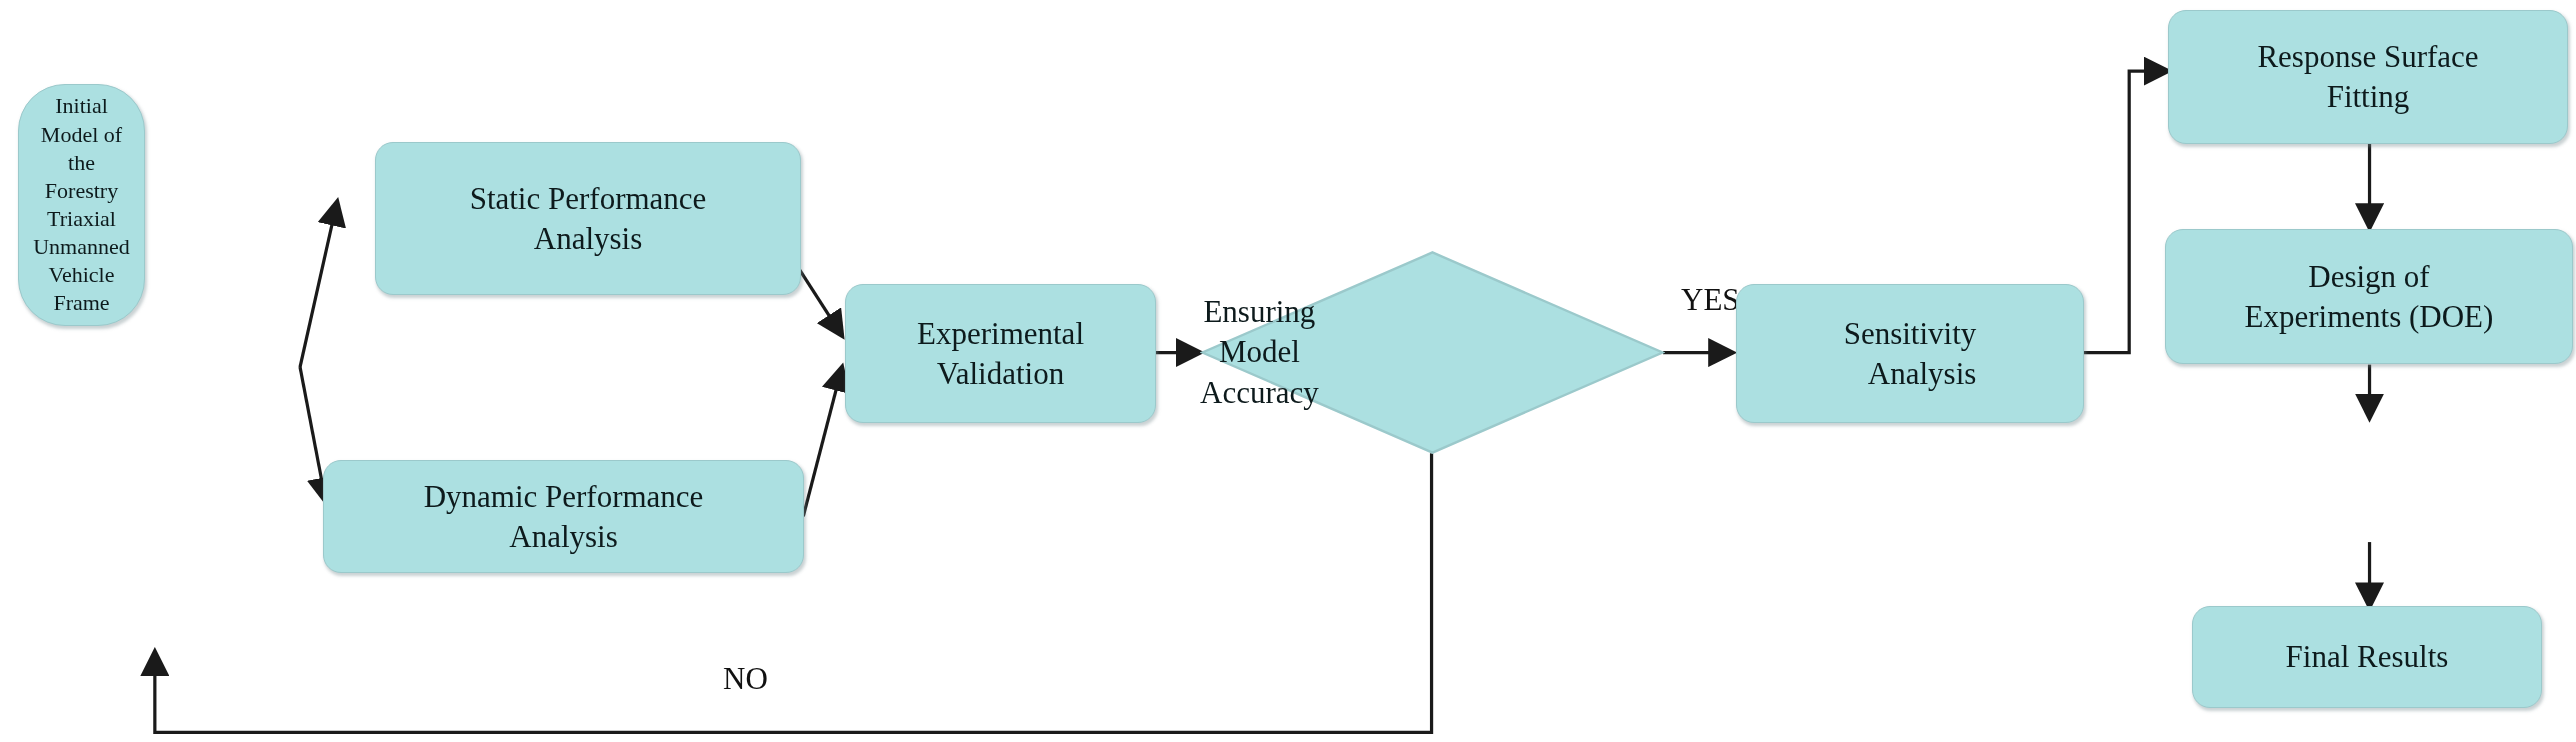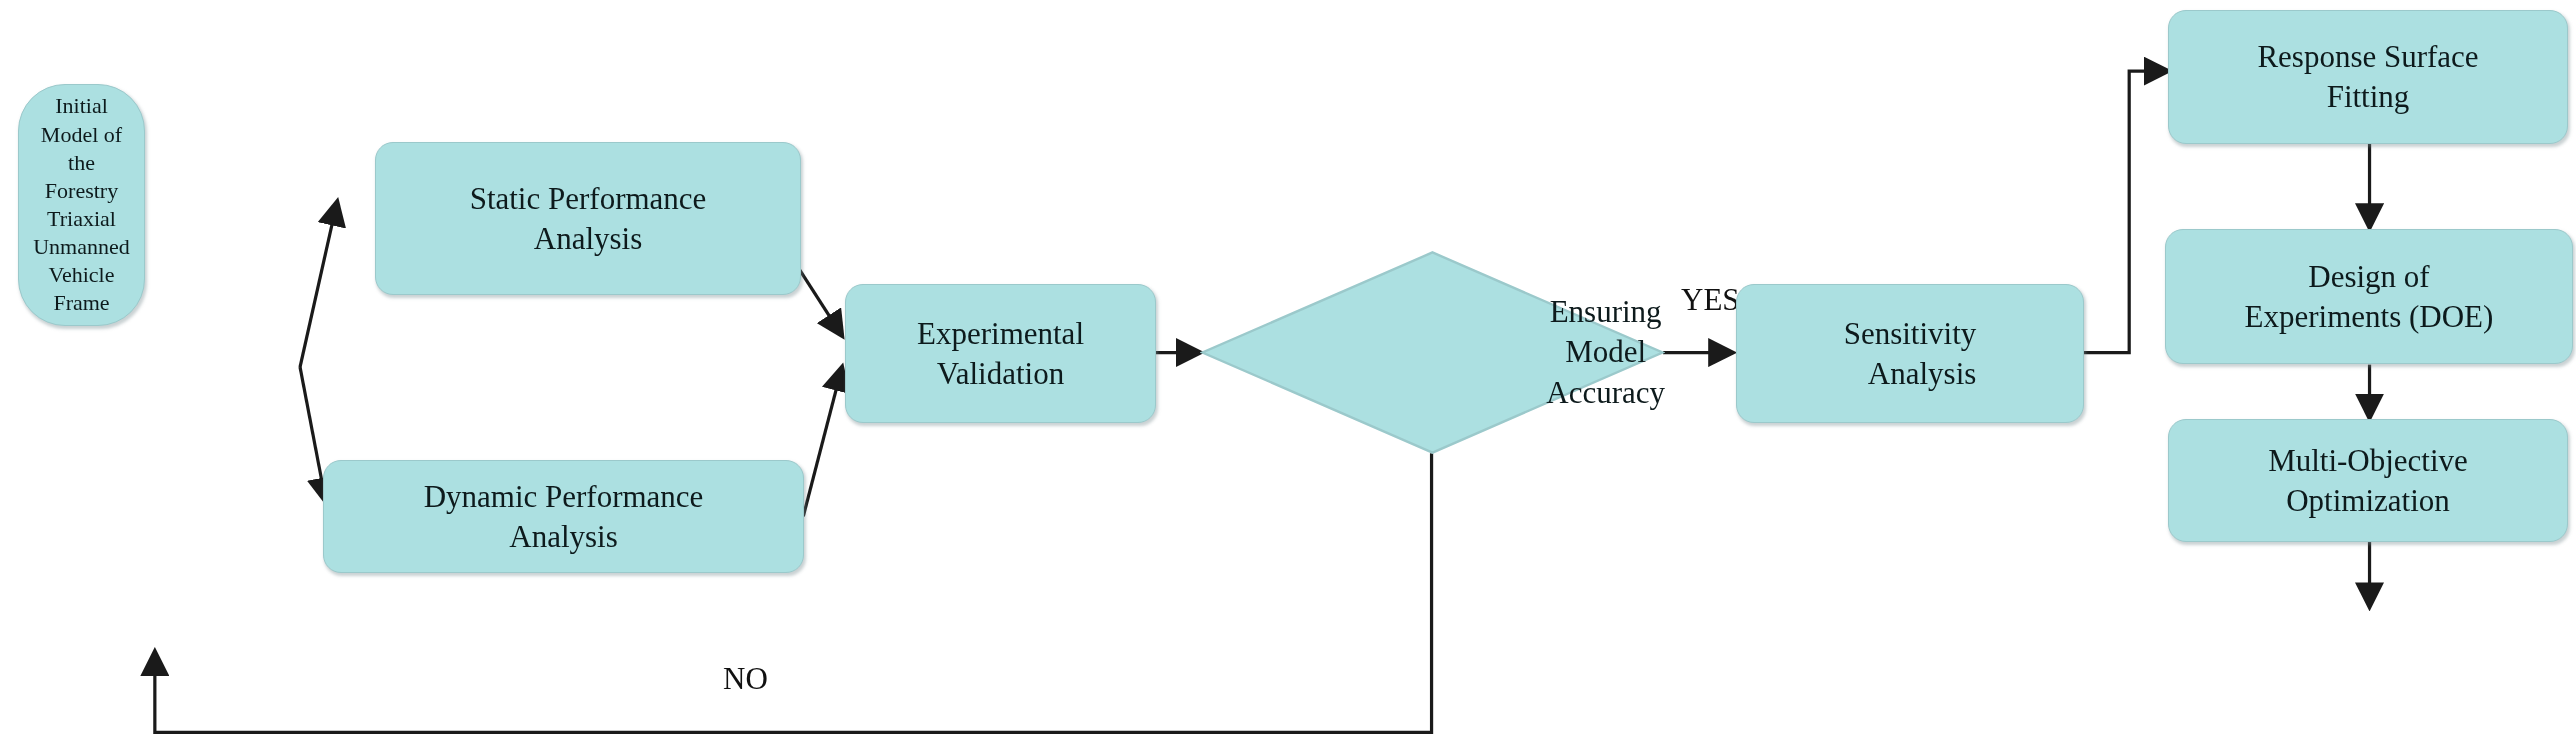--- a/index.html
+++ b/index.html
@@ -42,21 +42,21 @@
     box-shadow: 1.6px 2.4px 3.2px rgba(120,140,145,0.40);
   }
   .node.rounded-small { border-radius: 18px; }
   .node.rounded-big { border-radius: 47px; }
   .node-label { display: block; }
 
   .diamond-wrap {
     position: absolute;
     display: flex;
     align-items: center;
-    justify-content: flex-end;
+    justify-content: flex-start;
   }
   .diamond-shape {
     position: absolute;
     left: 0; top: 0;
     width: 100%; height: 100%;
   }
   .diamond-text {
     position: relative;
     z-index: 2;
     text-align: center;
@@ -154,20 +154,19 @@
   <div class="node rounded-small" style="left:2165px; top:229px; width:408px; height:135px; font-size:31px;">
     <span class="node-label">Design of
 Experiments (DOE)</span>
   </div>
 
   <div class="node rounded-small" style="left:2168px; top:9.7px; width:400px; height:134px; font-size:31px;">
     <span class="node-label">Response Surface
 Fitting</span>
   </div>
 
-  <div class="node rounded-small" style="left:2168px; top:419px; width:400px; height:123px; font-size:31px;">
-    <span class="node-label">Multi-Objective
-Optimization</span>
+
+  <div class="node rounded-small" style="left:2192px; top:606px; width:350px; height:102px; font-size:31px;">
+    <span class="node-label">Final Results</span>
   </div>
-
 
 </div>
 
 
 </body></html>

